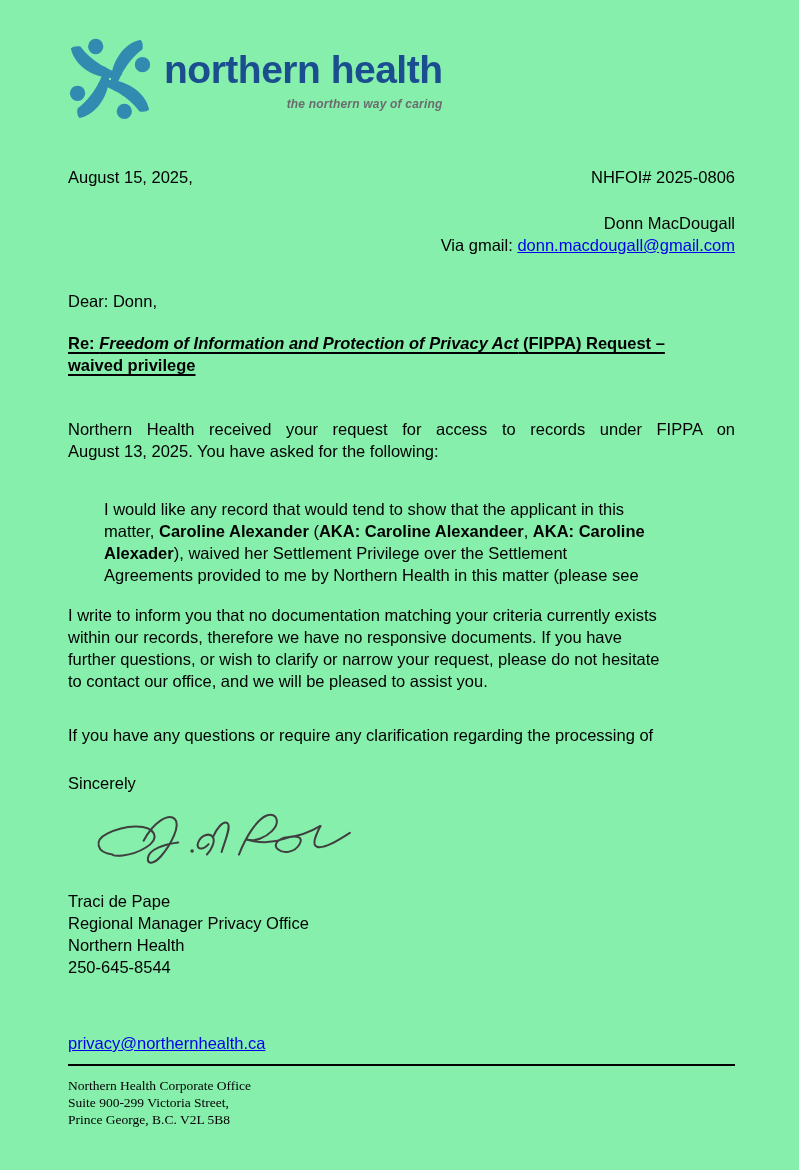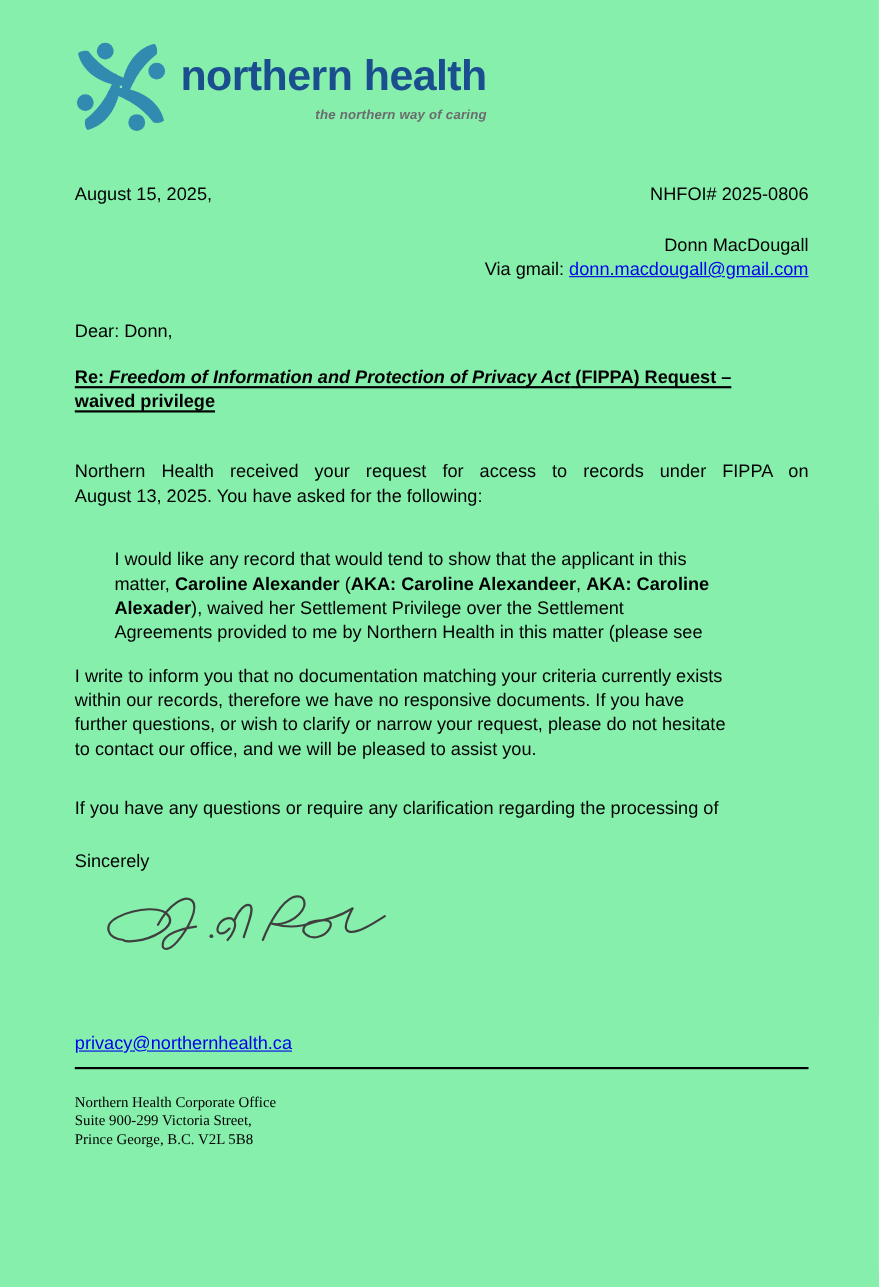--- a/index.html
+++ b/index.html
@@ -55,21 +55,21 @@
   .contact { margin-top:32px; }
   .sincerely { margin-top:26px; }
 
   .signature { margin-top:12px; display:block; margin-left:4px; }
 
   .sigblock { margin-top:6px; }
 
   .footer-email { margin-top:54px; }
   .footer-rule { border-top:2.5px solid #000000; margin-top:10px; width:100%; }
   .footer-address {
-    margin-top:21px;
+    margin-top:11px;
     font-family:"Liberation Serif", serif;
     font-size:13.5px; line-height:17px;
   }
 </style>
 </head>
 <body>
 
 <div class="page">
 
   <div class="logo">
@@ -139,20 +139,26 @@
       <path d="M58 40 C70 18 87 8 94 15 C101 22 90 44 78 58 C70 67 62 68 63 60 C64 50 82 44 98 42"></path>
       <circle cx="114" cy="52" r="2" fill="#3f3f3f" stroke="none"></circle>
       <path d="M133 44 C126 52 118 50 121 42 C124 34 134 30 138 36 C141 41 136 51 131 56"></path>
       <path d="M138 36 C142 26 150 16 155 20 C159 24 152 40 148 53"></path>
       <path d="M168 56 C176 36 188 16 200 11 C212 7 216 19 206 29 C198 37 186 41 178 39"></path>
       <path d="M178 39 C192 43 206 43 220 38 C234 33 243 35 238 44 C233 53 220 56 213 50 C207 45 213 37 224 36 C238 35 252 29 262 23"></path>
       <path d="M262 23 C256 35 252 45 258 47 C266 50 282 40 296 31"></path>
     </g>
   </svg>
 
+  <div class="sigblock">
+    <div>Traci de Pape</div>
+    <div>Regional Manager Privacy Office</div>
+    <div>Northern Health</div>
+    <div>250-645-8544</div>
+  </div>
 
   <div class="footer-email">
     <a class="link">privacy@northernhealth.ca</a>
   </div>
   <div class="footer-rule"></div>
   <div class="footer-address">
     <div>Northern Health Corporate Office</div>
     <div>Suite 900-299 Victoria Street,</div>
     <div>Prince George, B.C. V2L 5B8</div>
   </div>

